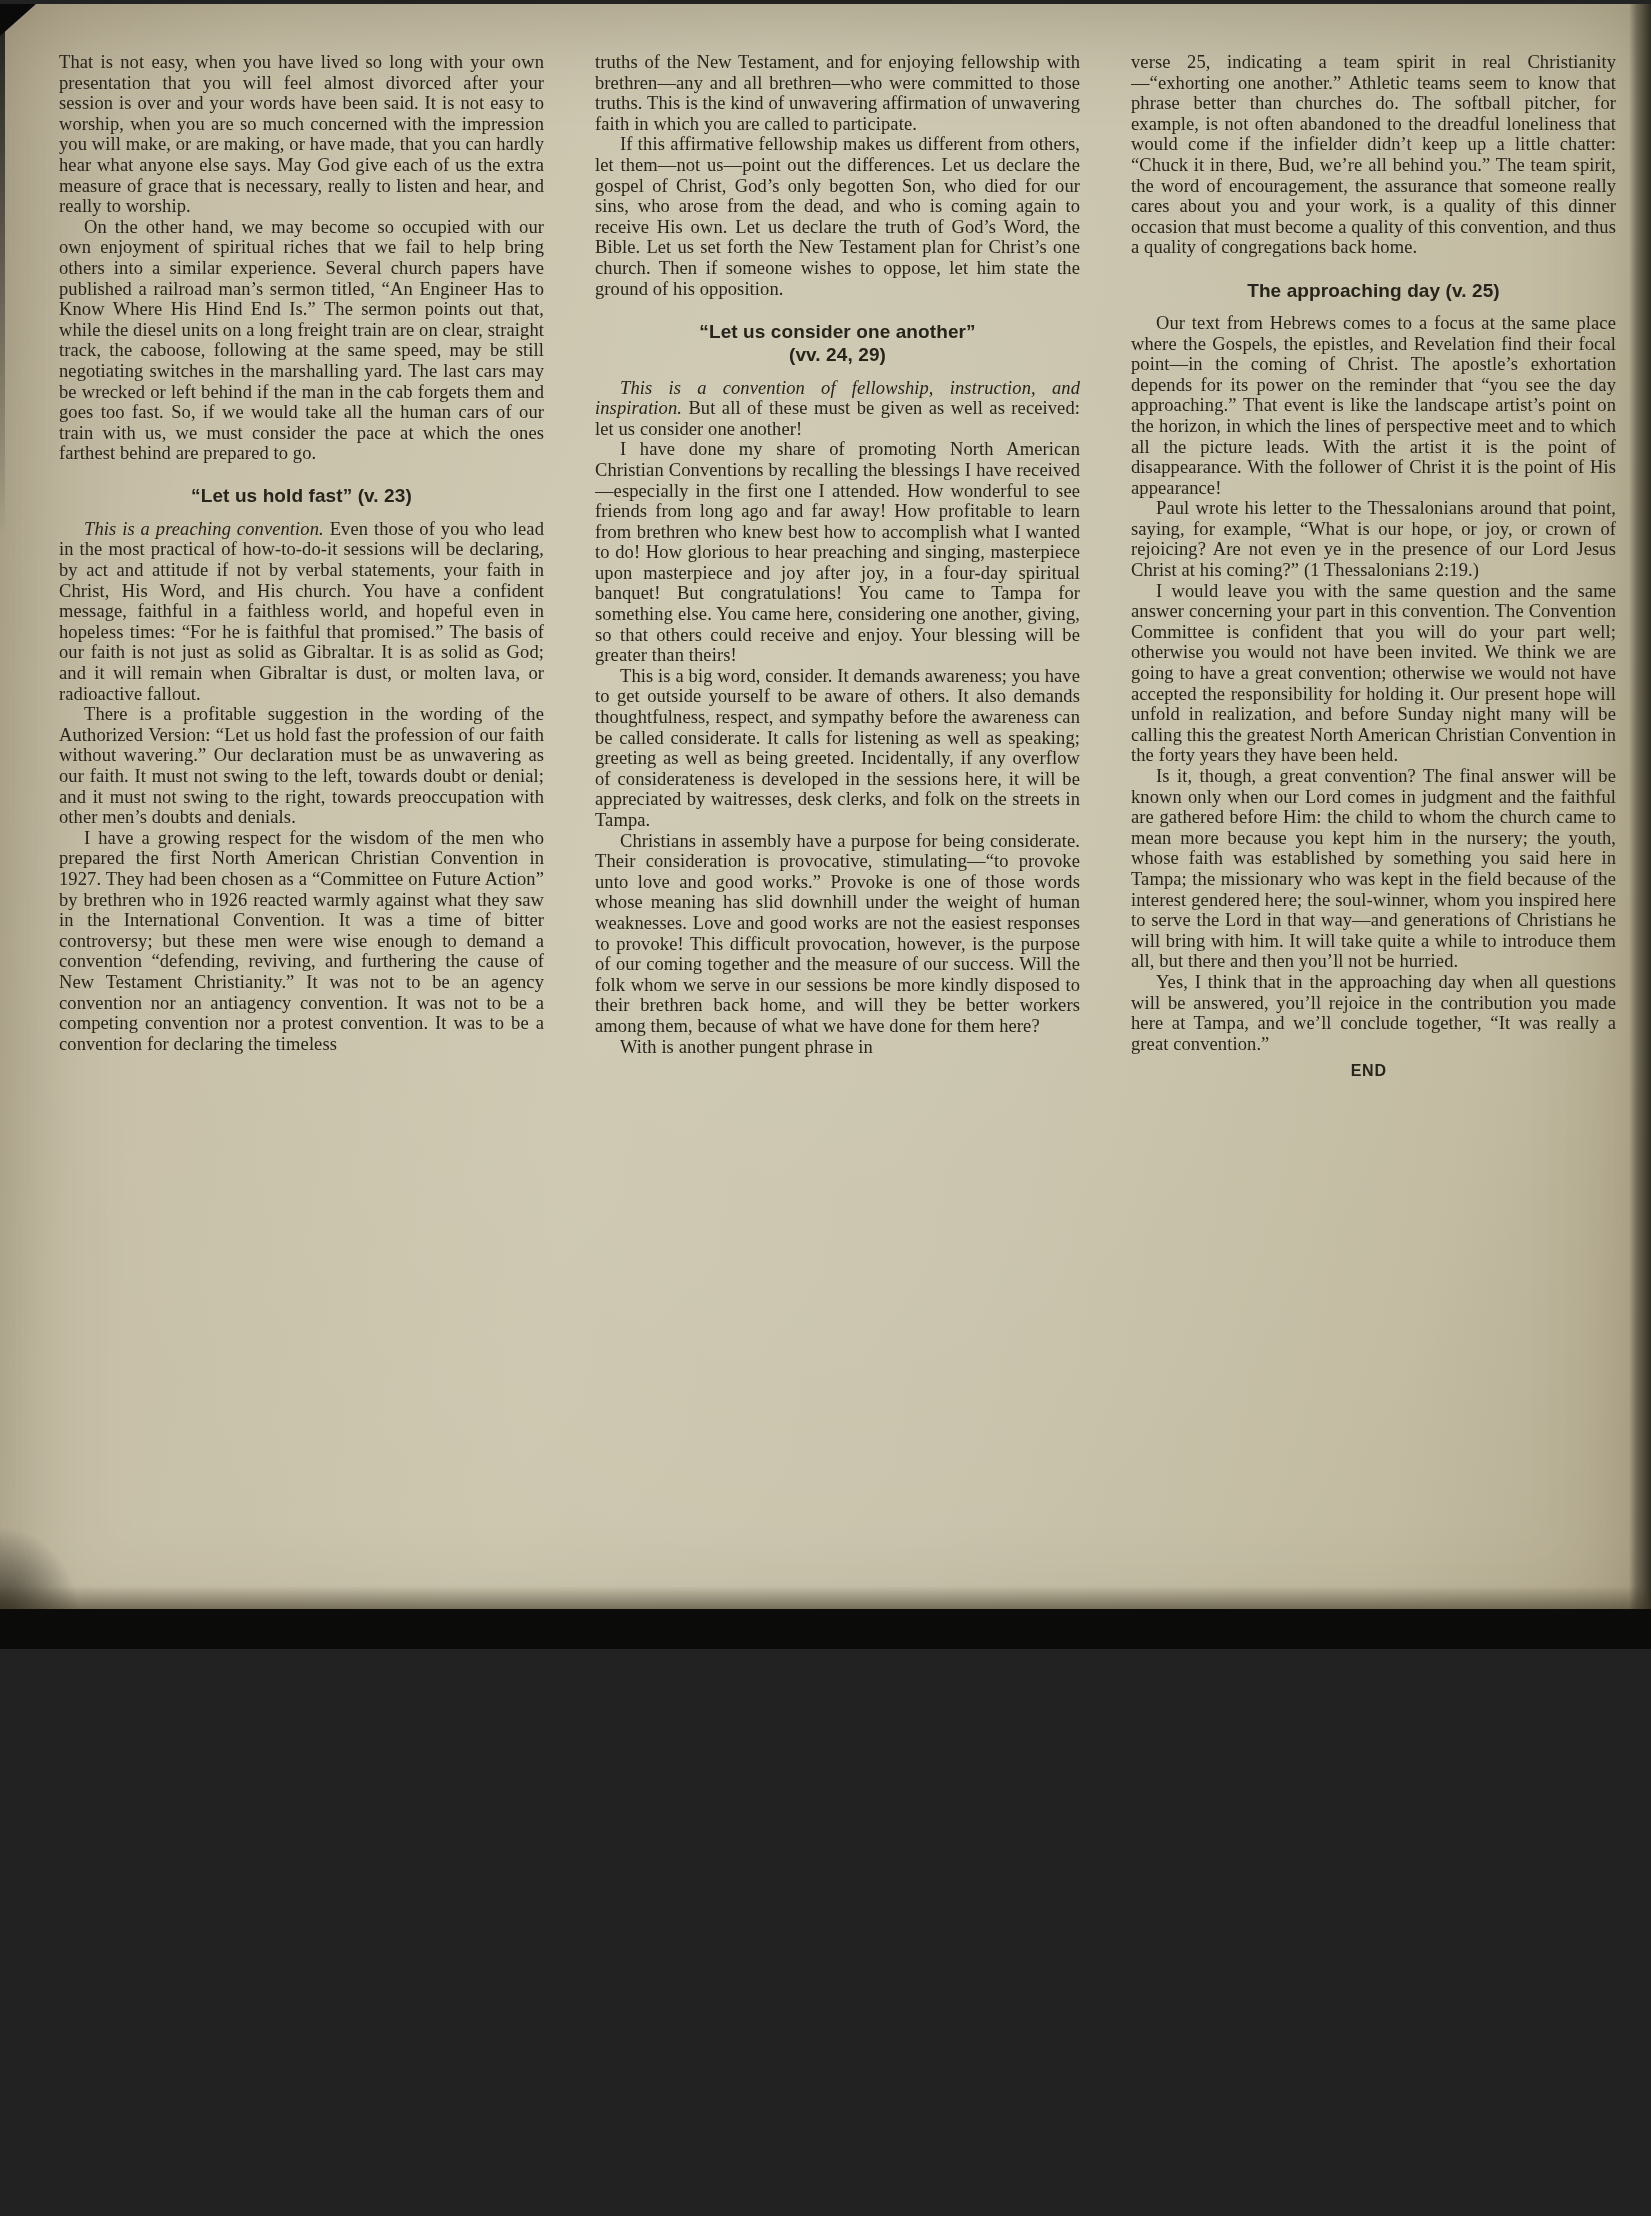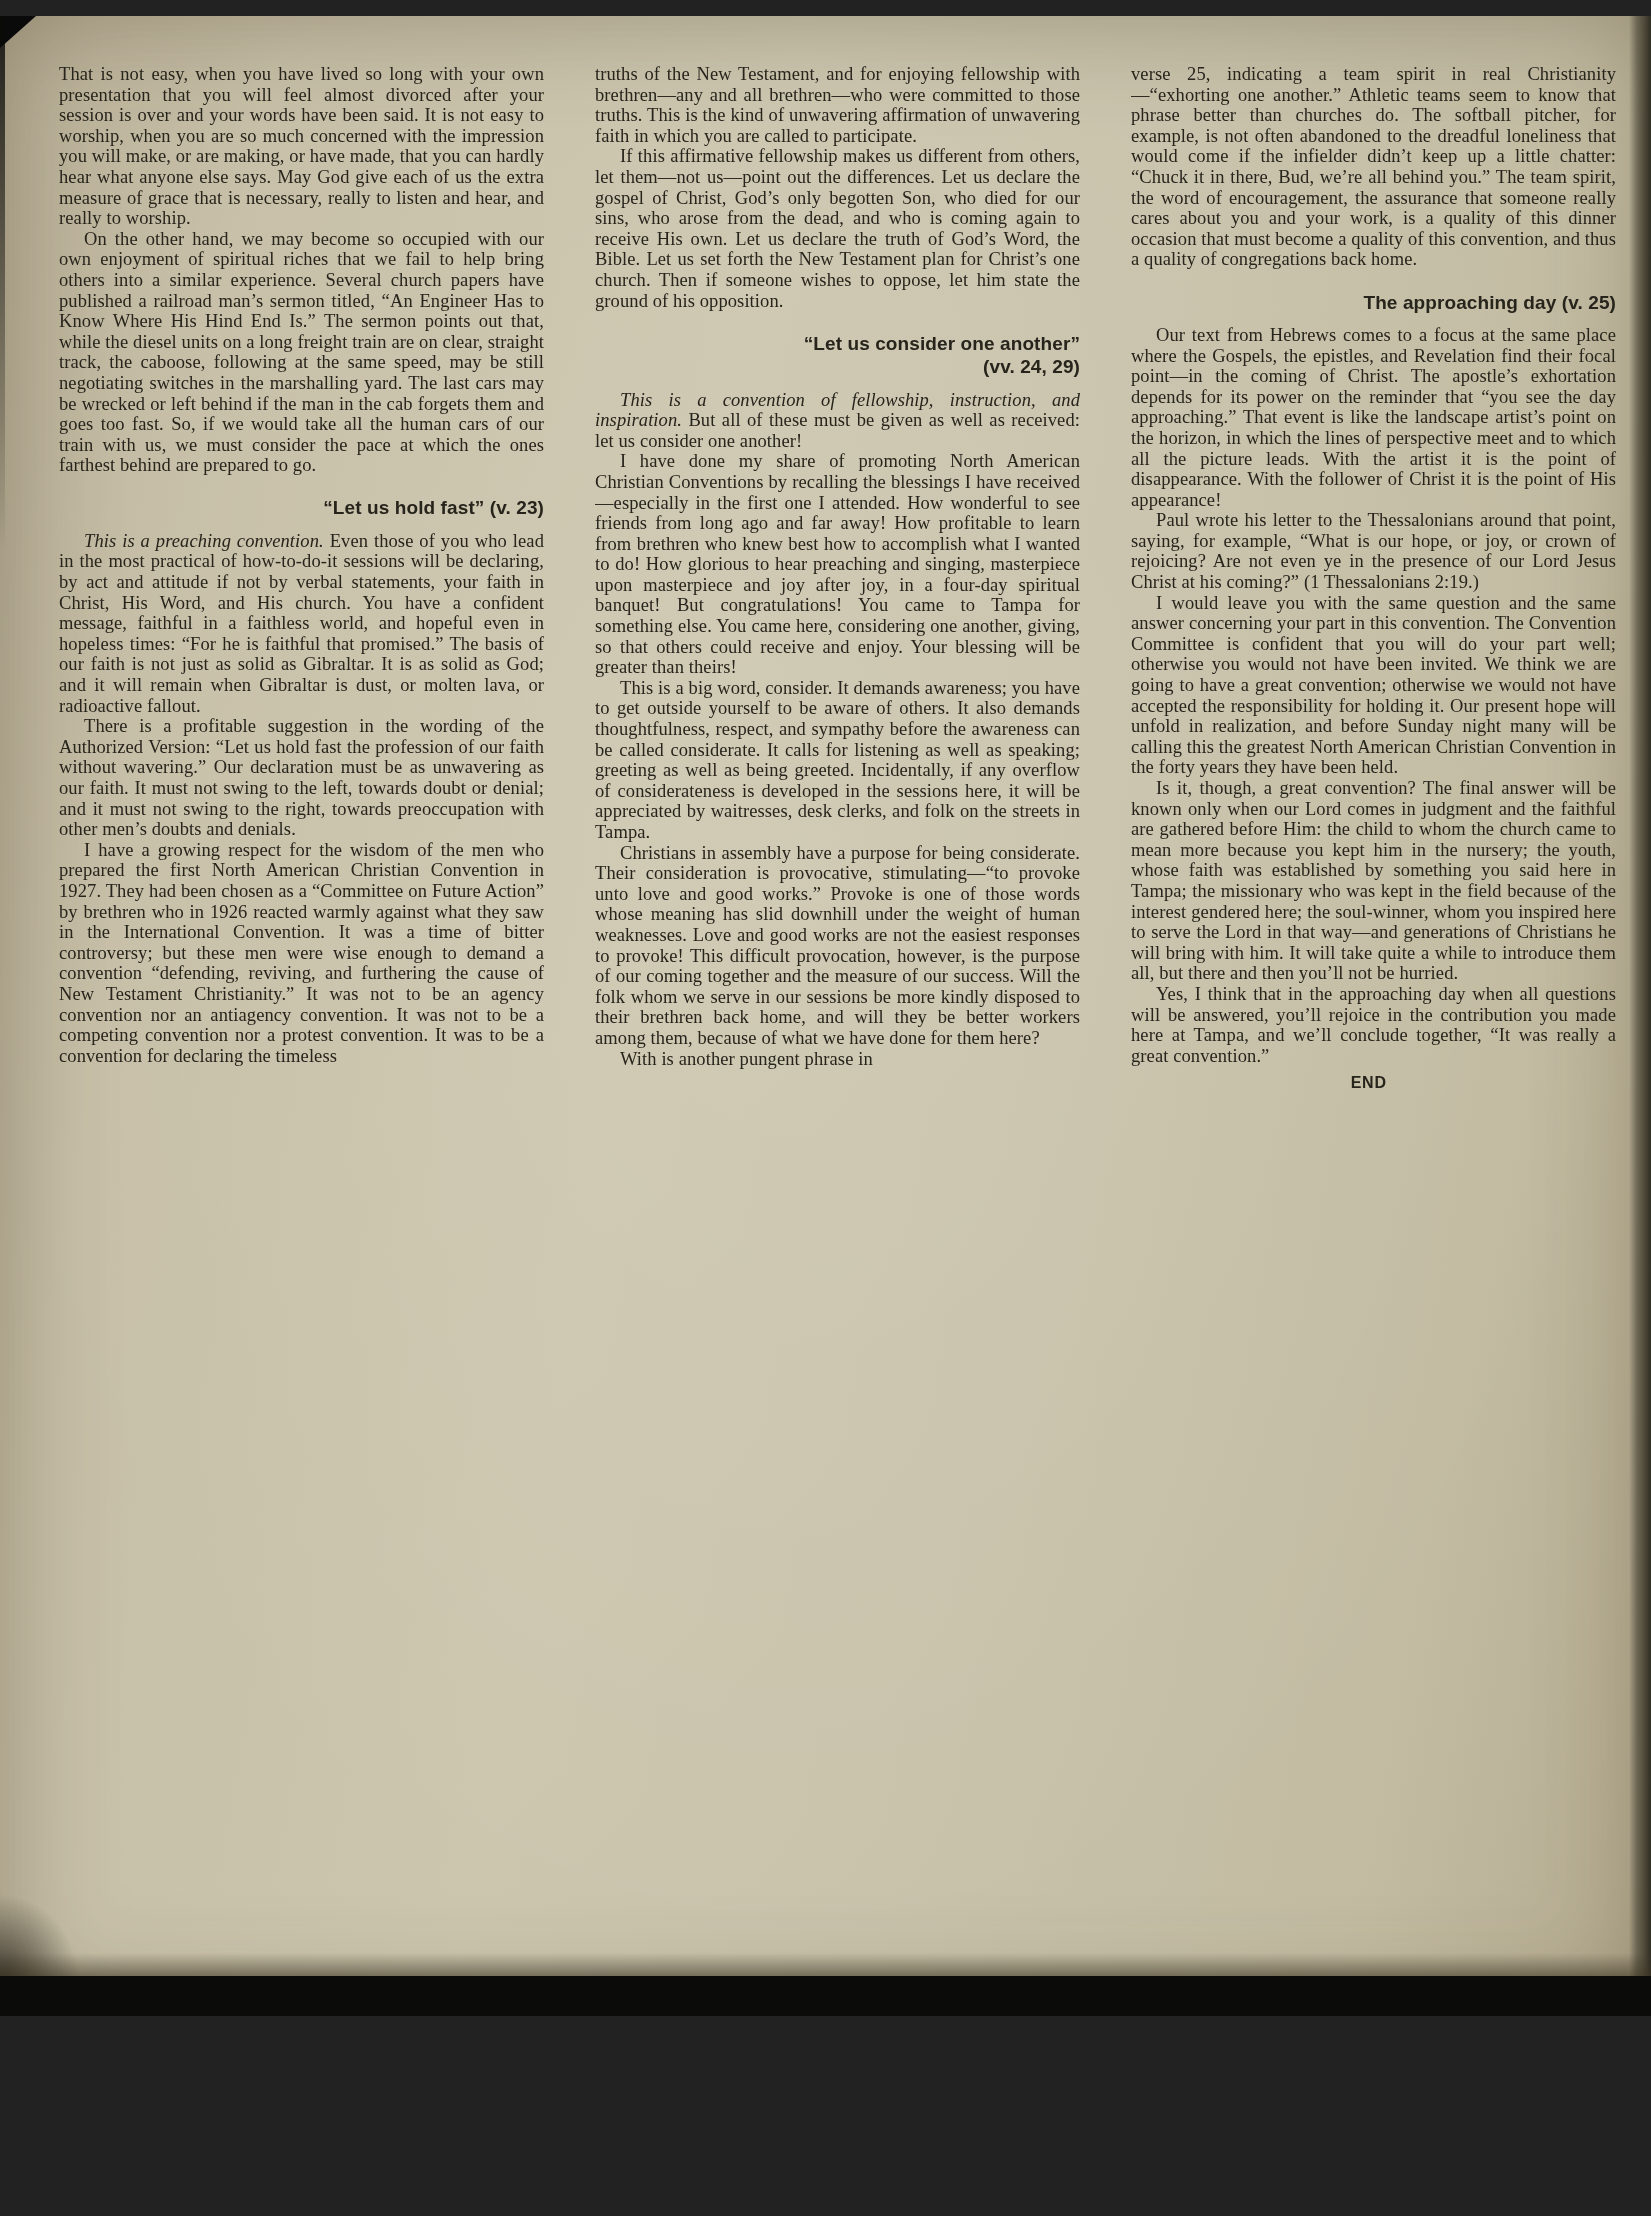--- a/index.html
+++ b/index.html
@@ -1,20 +1,20 @@
 <!DOCTYPE html>
 <html style="font-size:11px"><head>
 <meta charset="utf-8">
 <style>
   html, body { margin: 0; padding: 0; background: #222; }
   .page {
     position: relative;
     width: 1652px;
-    height: 2000px;
-    margin: 16px auto;
+    height: 1645px;
+    margin: 4px auto;
     overflow: hidden;
     background:
       radial-gradient(ellipse 1237px 1649px at 48% 42%, rgba(255,255,245,0.10), rgba(0,0,0,0) 70%),
       linear-gradient(100deg, #b9b098 0%, #c7bfa7 14%, #ccc6af 40%, #c8c2ab 62%, #c2bba1 85%, #b4ab90 100%);
     box-shadow: inset 0 0 110px rgba(70, 58, 32, 0.38);
     color: var(--ink, #27241c);
     font-family: "Liberation Serif", serif;
   }
 
   
@@ -72,21 +72,21 @@
   }
   .body-par.no-indent { text-indent: 0; }
   .sec-heading {
     font-family: "Liberation Sans", sans-serif;
     font-weight: bold;
     font-size: 19px;
     line-height: 23.4px;
     margin: 20.6px 0 11px 0;
     white-space: pre-line;
     letter-spacing: 0.1px;
-    text-align: right;
+    text-align: center;
   }
   .end-mark {
     font-family: "Liberation Sans", sans-serif;
     font-weight: bold;
     font-size: 16px;
     text-align: center;
     padding-right: 9.6px;
     margin-top: 6.9px;
     letter-spacing: 0.7px;
   }

